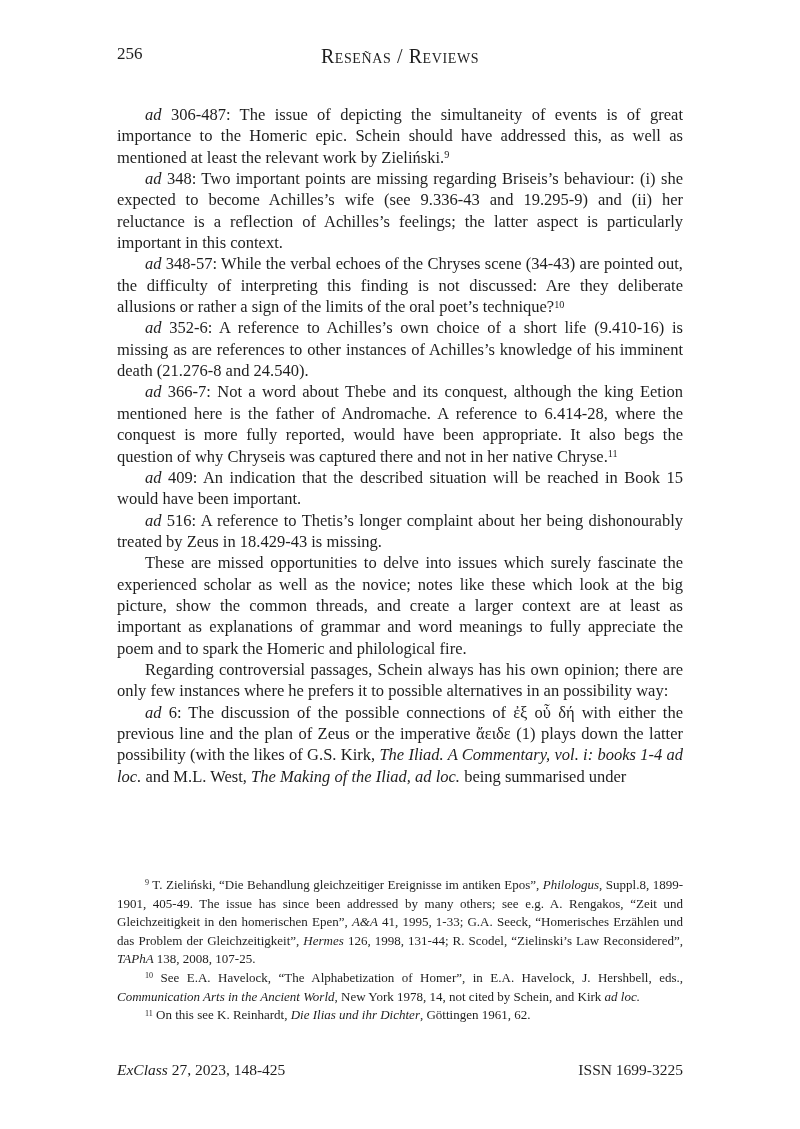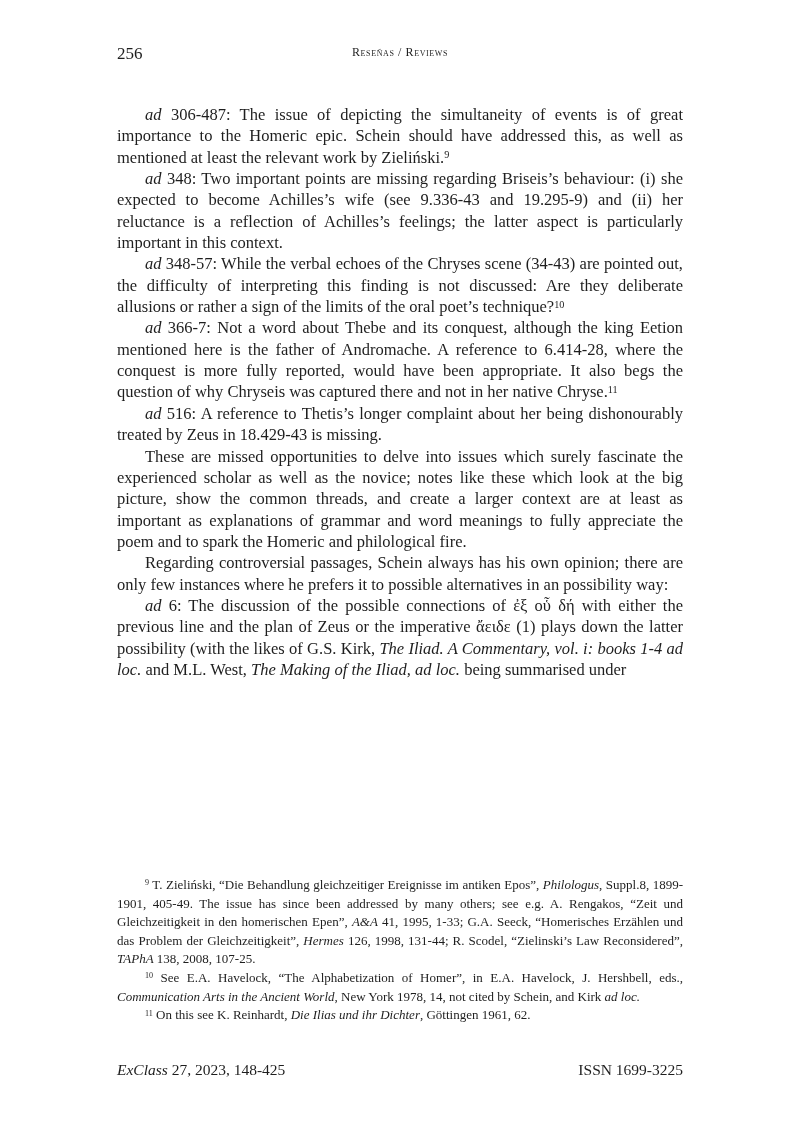--- a/index.html
+++ b/index.html
@@ -24,21 +24,21 @@
     position: absolute;
     left: 0; top: 0;
     font-size: 17px;
   }
   .running-head {
     position: absolute;
     left: 0; right: 0; top: 1px;
     text-align: center;
     font-variant: small-caps;
     letter-spacing: 0.6px;
-    font-size: 12px;
+    font-size: 20px;
   }
   .body-text {
     position: absolute;
     top: 104px;
     left: 117px;
     width: 566px;
     font-size: 16.5px;
     line-height: 21.35px;
     text-align: justify;
   }
@@ -79,21 +79,23 @@
 
   <div class="header">
     <span class="page-number">256</span>
     <span class="running-head">Reseñas / Reviews</span>
   </div>
 
   <div class="body-text">
       <p class="para"><i>ad</i><span> 306-487: The issue of depicting the simultaneity of events is of great importance to the Homeric epic. Schein should have addressed this, as well as mentioned at least the relevant work by Zieliński.</span><sup>9</sup></p>
       <p class="para"><i>ad</i><span> 348: Two important points are missing regarding Briseis’s behaviour: (i) she expected to become Achilles’s wife (see 9.336-43 and 19.295-9) and (ii) her reluctance is a reflection of Achilles’s feelings; the latter aspect is particularly important in this context.</span></p>
       <p class="para"><i>ad</i><span> 348-57: While the verbal echoes of the Chryses scene (34-43) are pointed out, the difficulty of interpreting this finding is not discussed: Are they deliberate allusions or rather a sign of the limits of the oral poet’s technique?</span><sup>10</sup></p>
+      <p class="para"><i>ad</i><span> 352-6: A reference to Achilles’s own choice of a short life (9.410-16) is missing as are references to other instances of Achilles’s knowledge of his imminent death (21.276-8 and 24.540).</span></p>
       <p class="para"><i>ad</i><span> 366-7: Not a word about Thebe and its conquest, although the king Eetion mentioned here is the father of Andromache. A reference to 6.414-28, where the conquest is more fully reported, would have been appropriate. It also begs the question of why Chryseis was captured there and not in her native Chryse.</span><sup>11</sup></p>
+      <p class="para"><i>ad</i><span> 409: An indication that the described situation will be reached in Book 15 would have been important.</span></p>
       <p class="para"><i>ad</i><span> 516: A reference to Thetis’s longer complaint about her being dishonourably treated by Zeus in 18.429-43 is missing.</span></p>
       <p class="para"><span>These are missed opportunities to delve into issues which surely fascinate the experienced scholar as well as the novice; notes like these which look at the big picture, show the common threads, and create a larger context are at least as important as explanations of grammar and word meanings to fully appreciate the poem and to spark the Homeric and philological fire.</span></p>
       <p class="para"><span>Regarding controversial passages, Schein always has his own opinion; there are only few instances where he prefers it to possible alternatives in an possibility way:</span></p>
       <p class="para"><i>ad</i><span> 6: The discussion of the possible connections of ἐξ οὗ δή with either the previous line and the plan of Zeus or the imperative ἄειδε (1) plays down the latter possibility (with the likes of G.S. Kirk, </span><i>The Iliad. A Commentary, vol. i: books 1-4 ad loc.</i><span> and M.L. West, </span><i>The Making of the Iliad, ad loc.</i><span> being summarised under</span></p>
     </div>
 
   <div class="footnotes">
       <p class="footnote"><sup>9</sup><span> T. Zieliński, “Die Behandlung gleichzeitiger Ereignisse im antiken Epos”, </span><i>Philologus</i><span>, Suppl.8, 1899-1901, 405-49. The issue has since been addressed by many others; see e.g. A. Rengakos, “Zeit und Gleichzeitigkeit in den homerischen Epen”, </span><i>A&amp;A</i><span> 41, 1995, 1-33; G.A. Seeck, “Homerisches Erzählen und das Problem der Gleichzeitigkeit”, </span><i>Hermes</i><span> 126, 1998, 131-44; R. Scodel, “Zielinski’s Law Reconsidered”, </span><i>TAPhA</i><span> 138, 2008, 107-25.</span></p>
       <p class="footnote"><sup>10</sup><span> See E.A. Havelock, “The Alphabetization of Homer”, in E.A. Havelock, J. Hershbell, eds., </span><i>Communication Arts in the Ancient World</i><span>, New York 1978, 14, not cited by Schein, and Kirk </span><i>ad loc.</i></p>
       <p class="footnote"><sup>11</sup><span> On this see K. Reinhardt, </span><i>Die Ilias und ihr Dichter</i><span>, Göttingen 1961, 62.</span></p>

